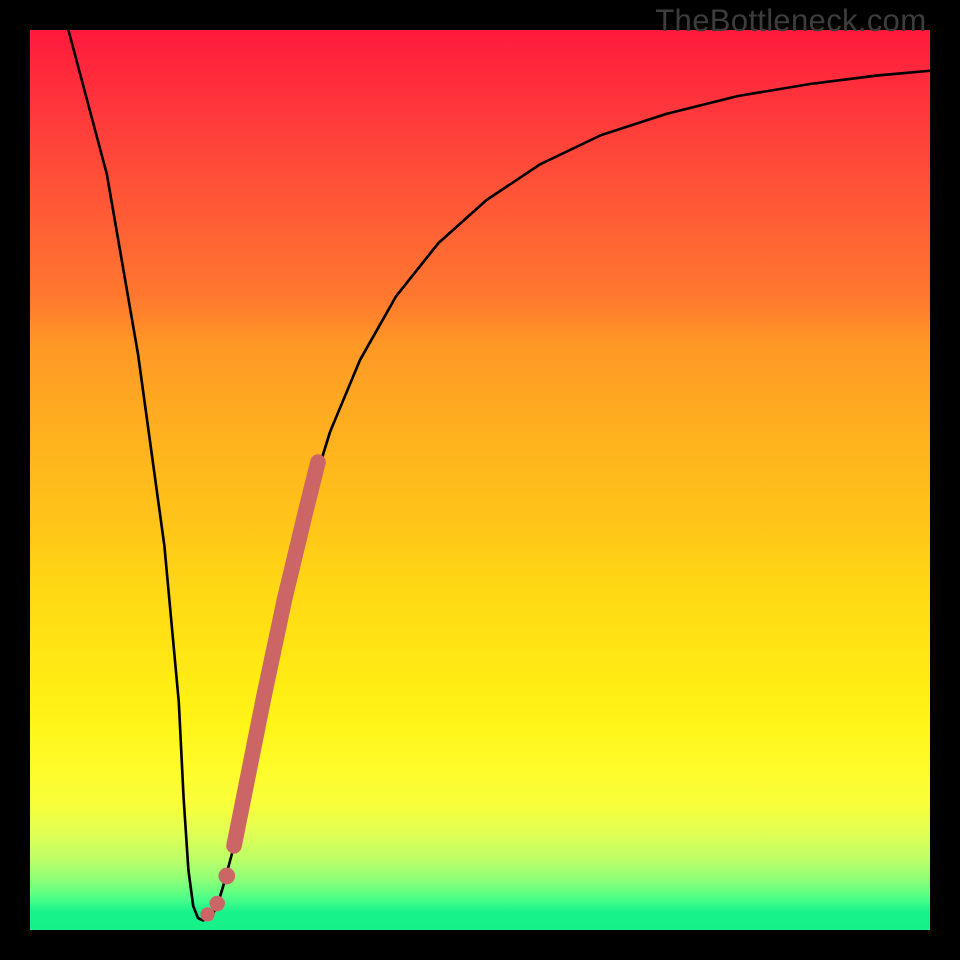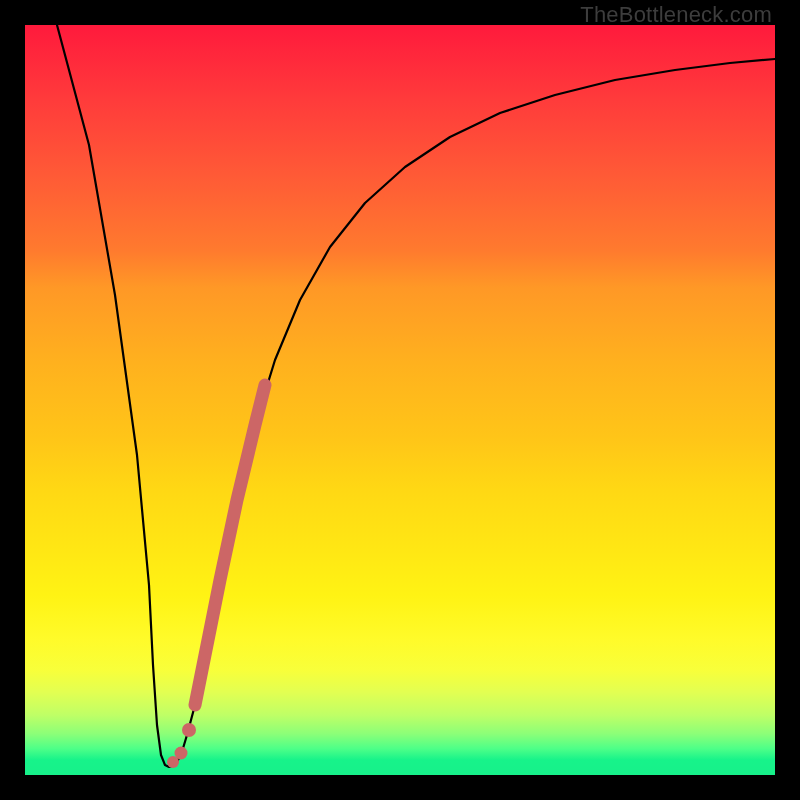--- a/index.html
+++ b/index.html
@@ -45,21 +45,21 @@
       #4dff88 96.5%,
       #17f38a 98%,
       #17f08a 100%
     );
   }
   .watermark {
     position: absolute;
     top: 2px;
     right: 28px;
     color: #3d3d3d;
-    font-size: 22px;
+    font-size: 26px;
     font-weight: 400;
     letter-spacing: 0.2px;
     user-select: none;
   }
   svg.curve {
     position: absolute;
     top: 0;
     left: 0;
     width: 750px;
     height: 750px;

